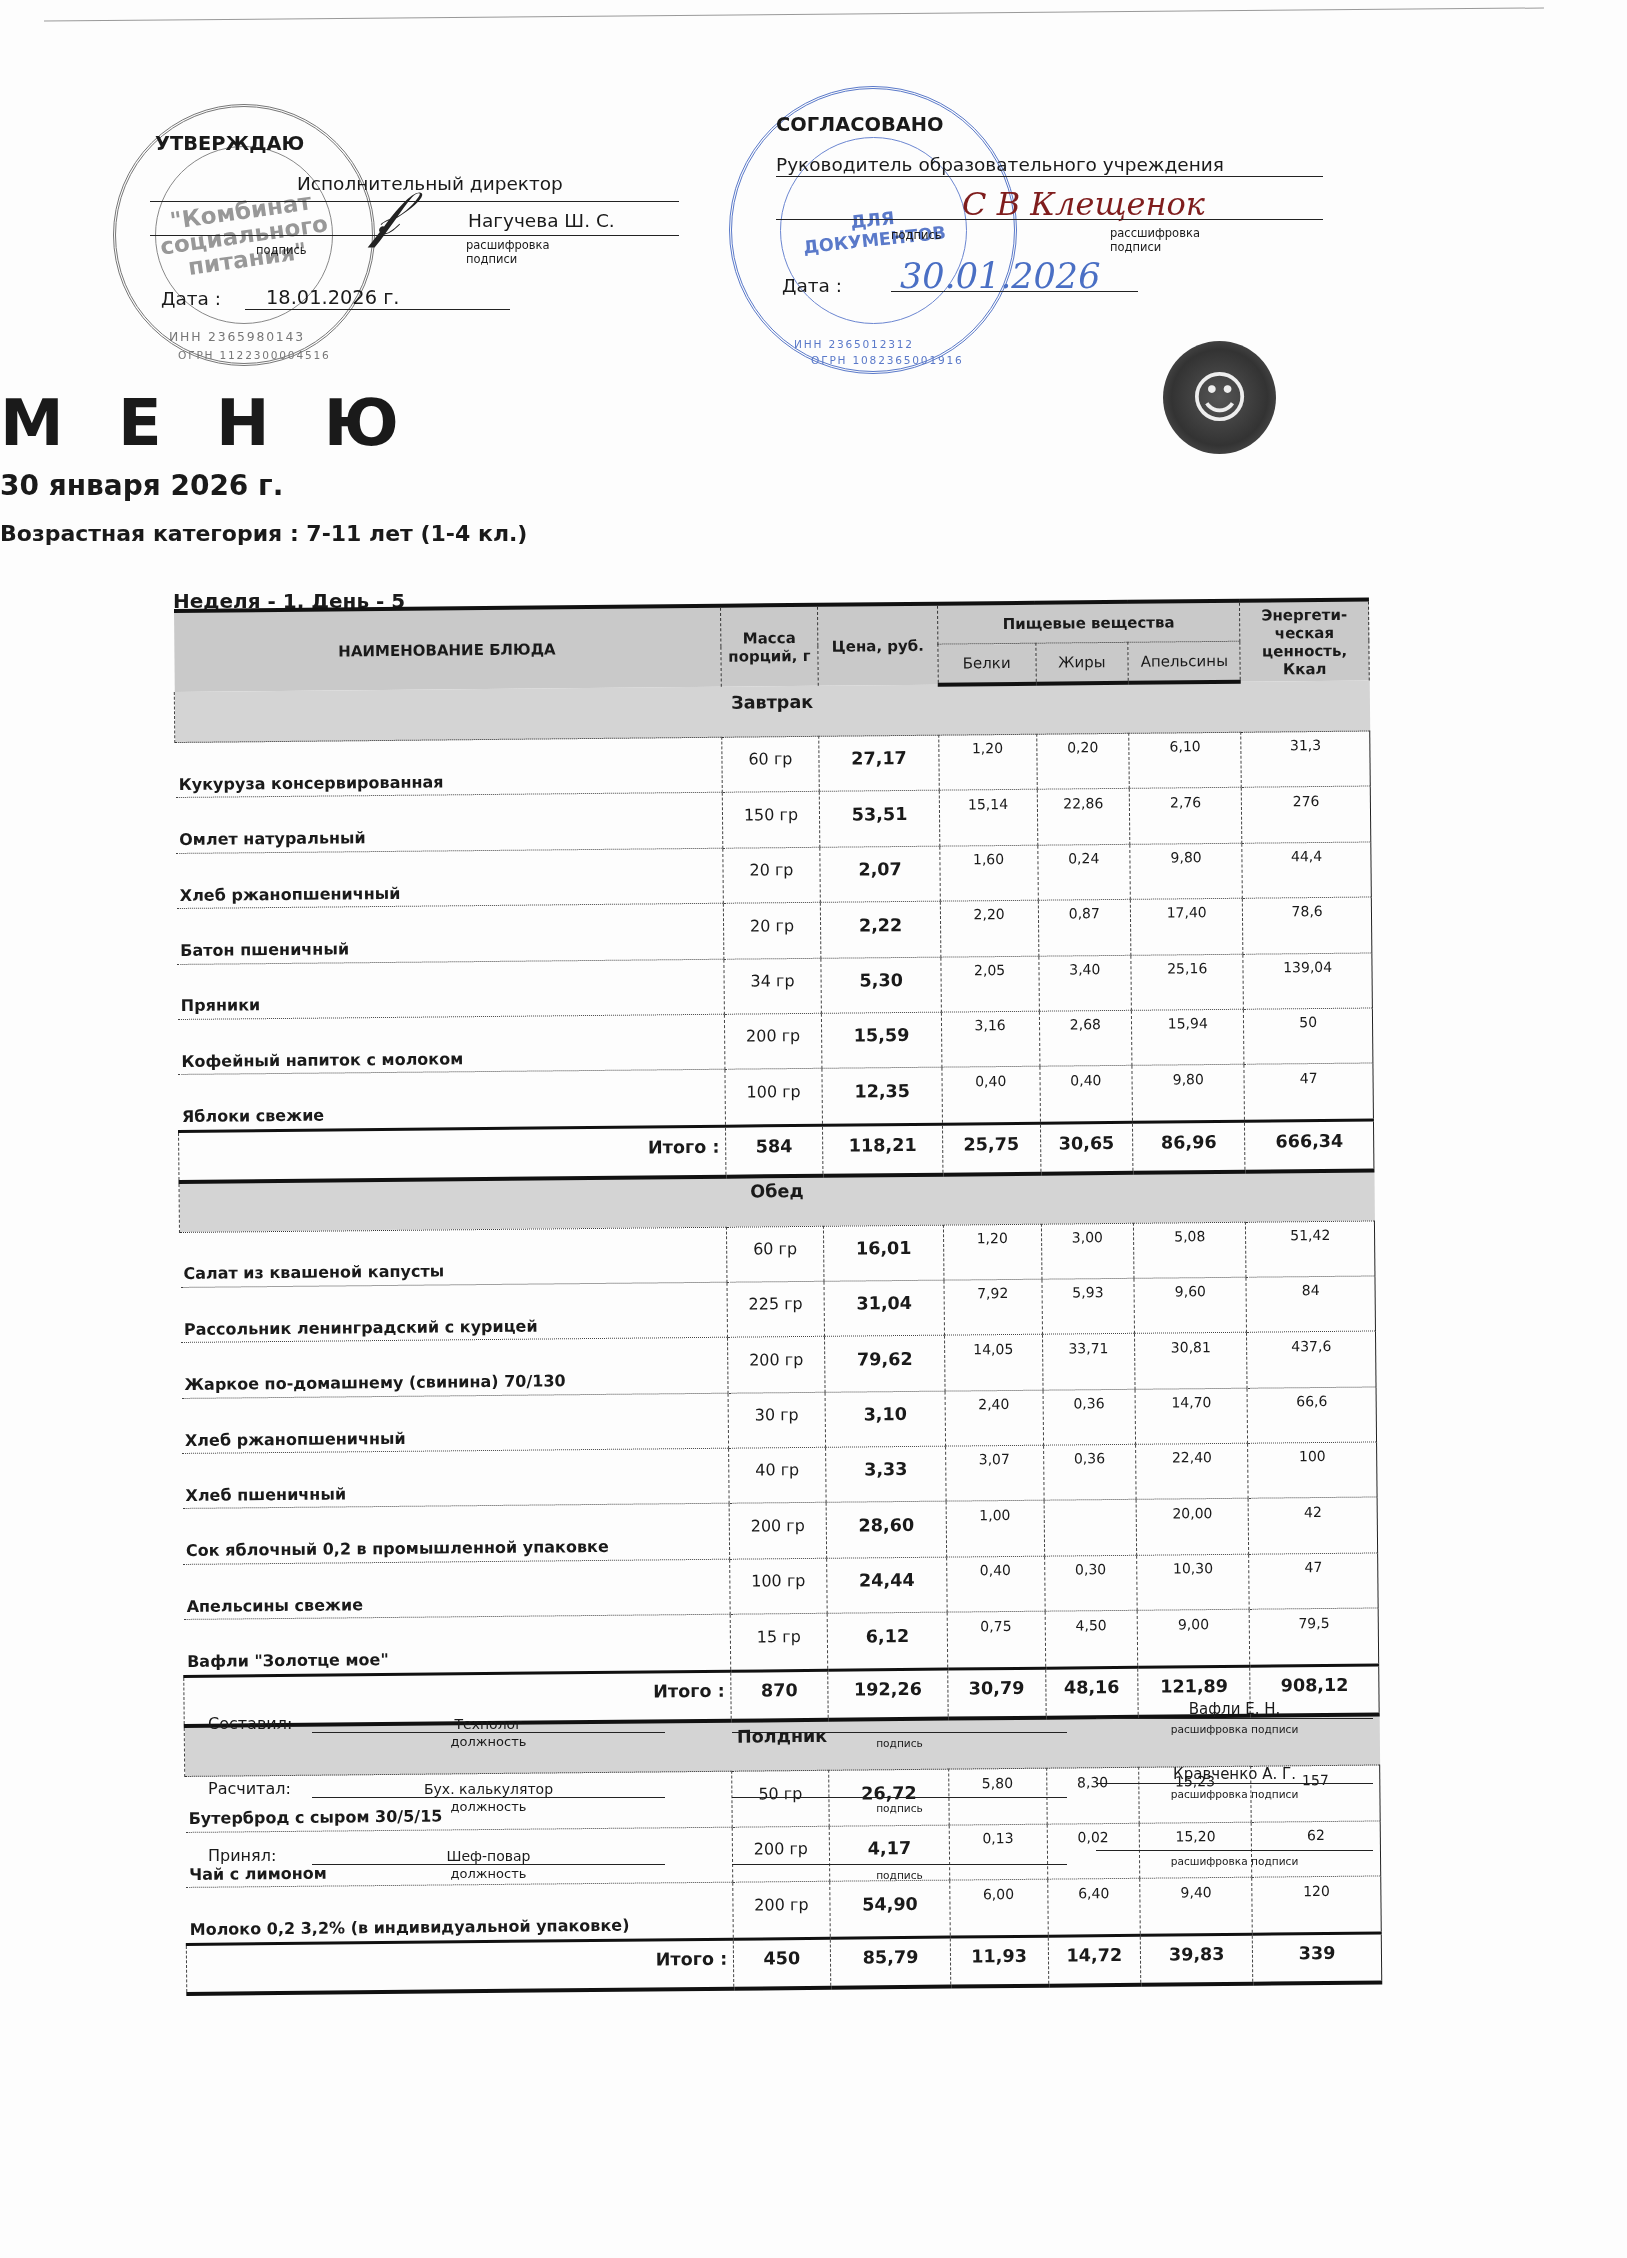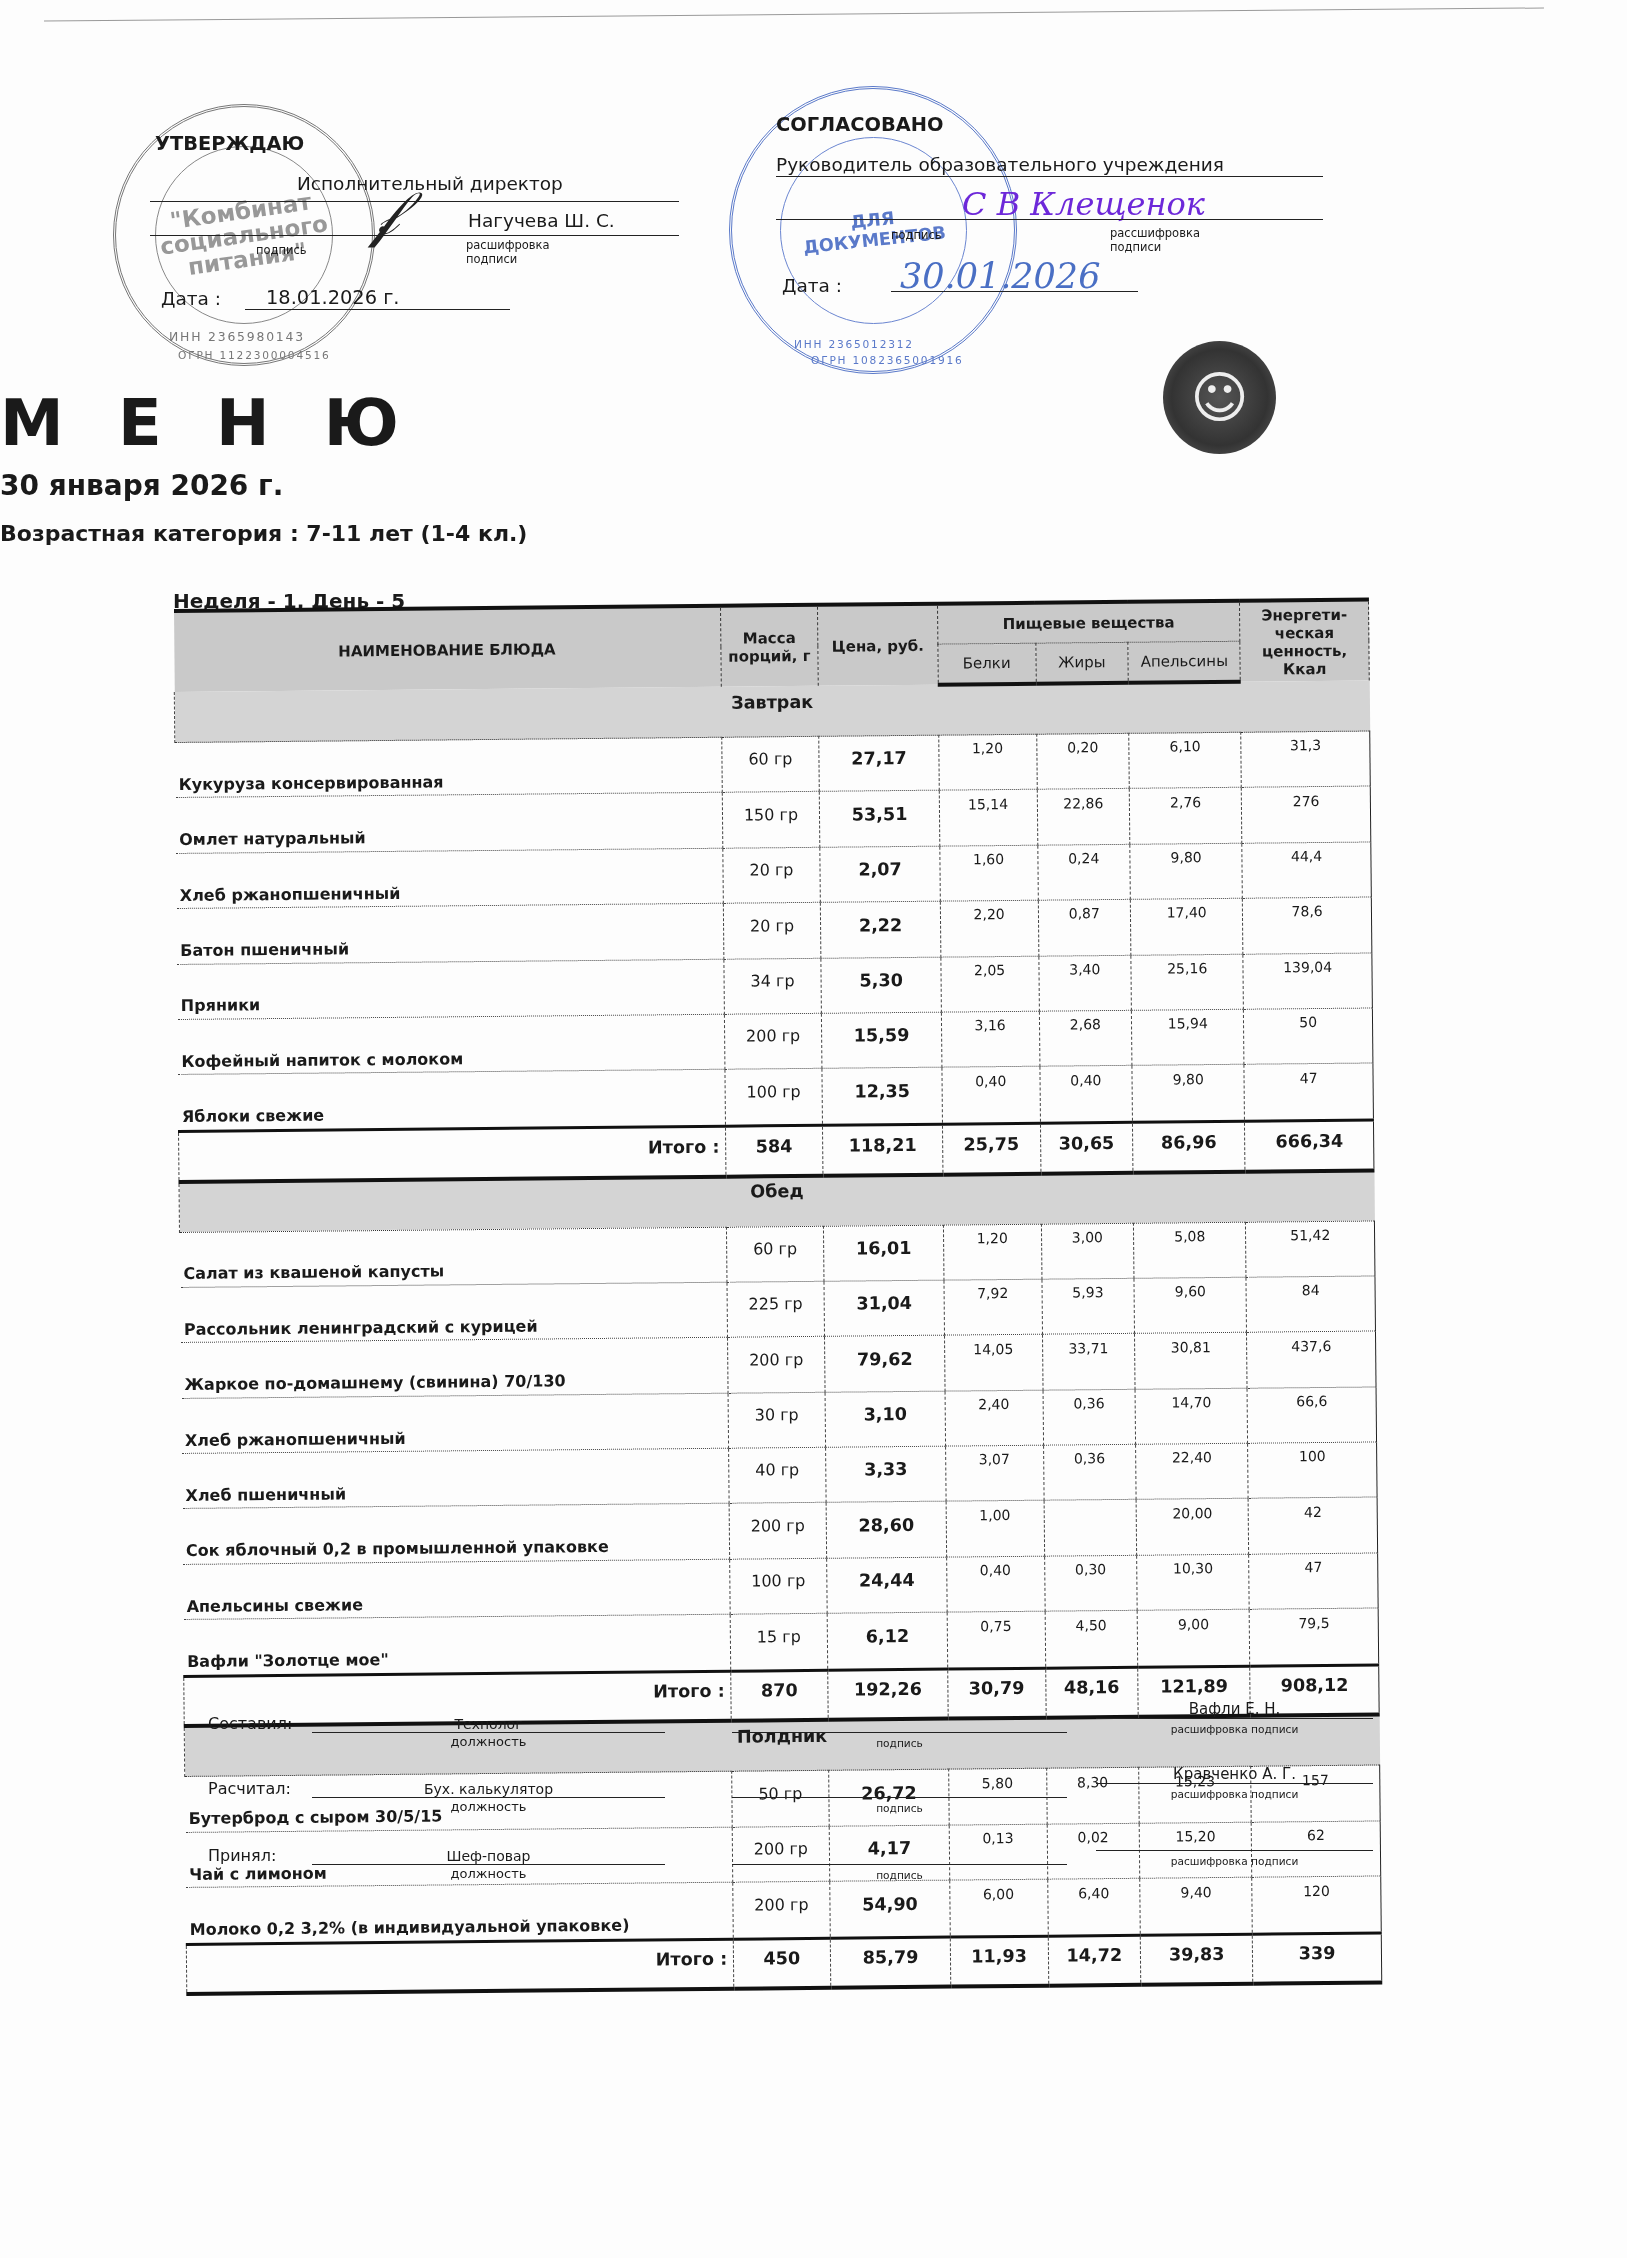--- a/index.html
+++ b/index.html
@@ -102,21 +102,21 @@
   <div class="inner" style="width:185px;height:185px;display:flex;align-items:center;justify-content:center;">
     <div style="font-size:17.6px;font-weight:bold;transform:rotate(-6deg);">ДЛЯ ДОКУМЕНТОВ</div>
   </div>
   <div class="stamp-ring-text" style="bottom:21px;left:62px;font-size:10.6px;">ИНН 2365012312</div>
   <div class="stamp-ring-text" style="bottom:5.3px;left:79px;font-size:10.6px;">ОГРН 1082365001916</div>
 </div>
 <div class="approve">
   <div class="head" style="position:absolute;left:776px;top:113px;white-space:nowrap;">СОГЛАСОВАНО</div>
   <div style="position:absolute;left:776px;top:154px;white-space:nowrap;font-size:18.5px;">Руководитель образовательного учреждения</div>
   <div class="line-field" style="left:776px;top:176px;width:547px;"></div>
-  <div class="handwrite" style="left:962px;top:185px;font-size:32px;color:#6d28d9;white-space:nowrap;">С В Клещенок</div>
+  <div class="handwrite" style="left:962px;top:185px;font-size:32px;color:#7f1d1d;white-space:nowrap;">С В Клещенок</div>
   <div class="line-field" style="left:776px;top:219px;width:547px;"></div>
   <div class="caption" style="left:891px;top:228px;">подпись</div>
   <div class="caption" style="left:1110px;top:226px;">рассшифровка подписи</div>
   <div style="position:absolute;left:782px;top:275px;white-space:nowrap;font-size:18.5px;">Дата :</div>
   <div class="handwrite" style="left:900px;top:256px;font-size:35px;color:#4a6fc4;white-space:nowrap;">30.01.2026</div>
   <div class="line-field" style="left:891px;top:291px;width:247px;"></div>
 </div>
 
 <div class="logo">☺</div>
 

